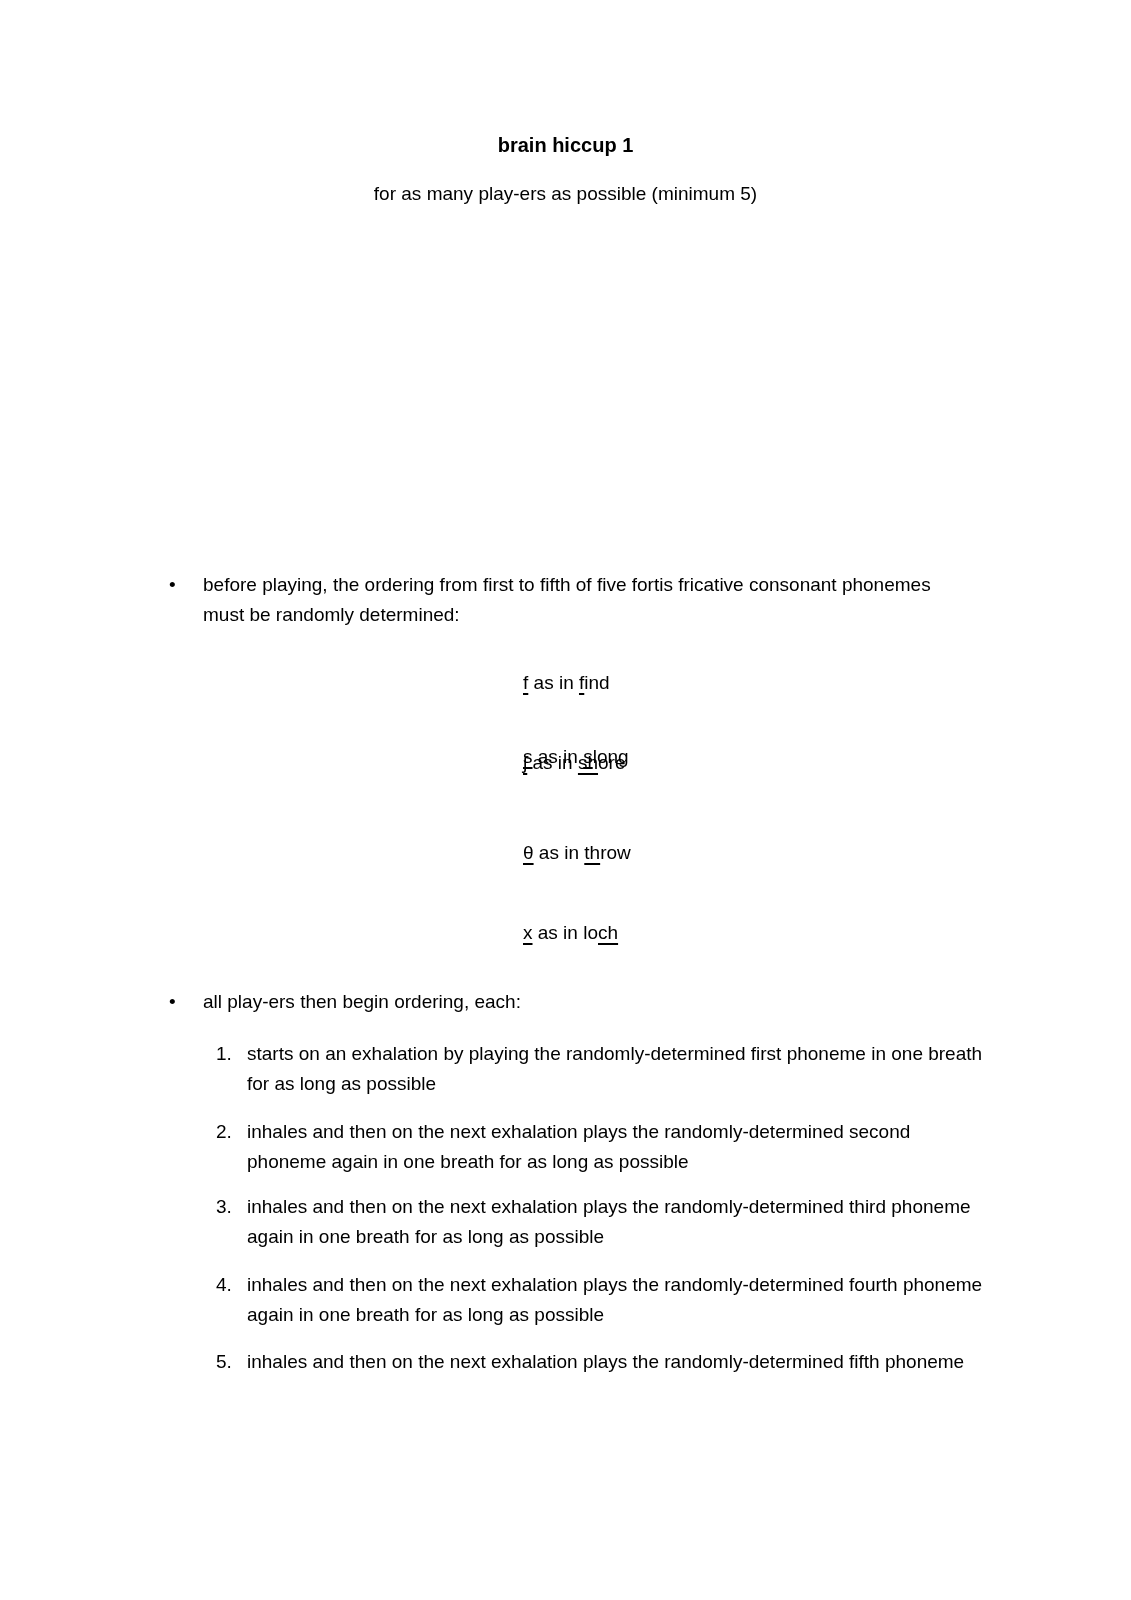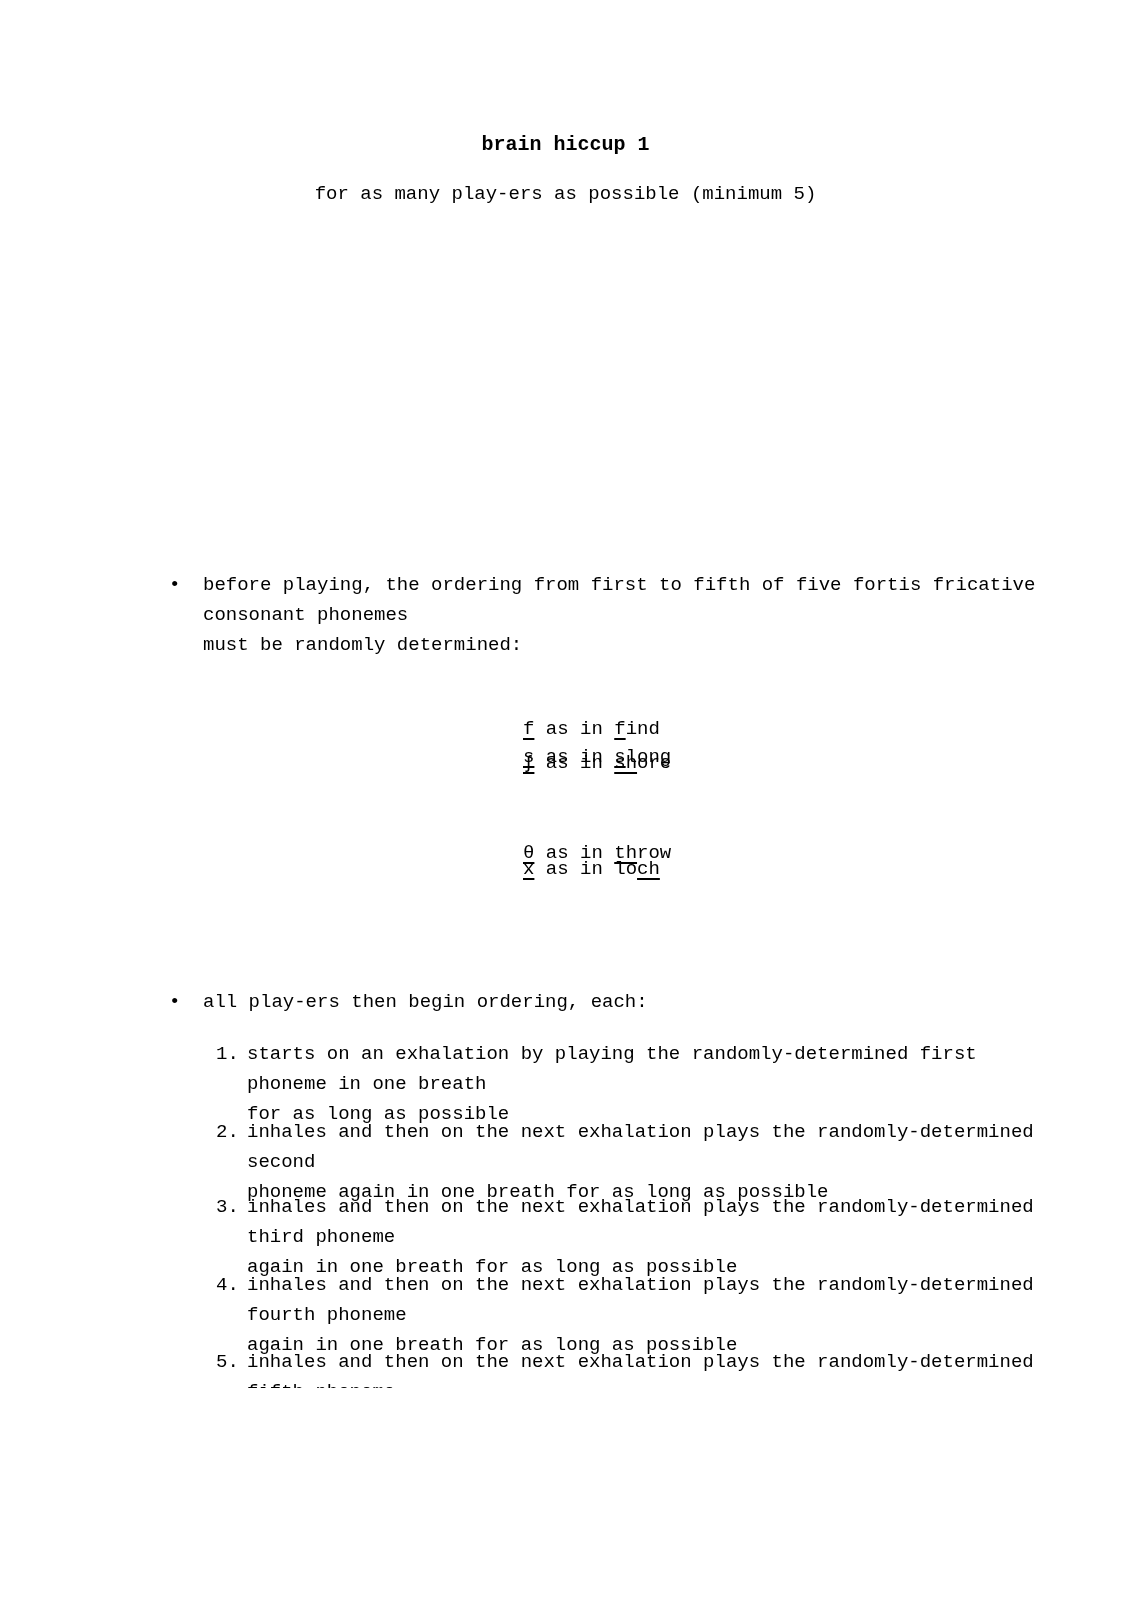--- a/index.html
+++ b/index.html
@@ -6,21 +6,21 @@
     margin: 0;
     padding: 0;
     background: #ffffff;
   }
   .page {
     position: relative;
     width: 1131px;
     height: 1388px;
     background: #ffffff;
     color: #000000;
-    font-family: Liberation Mono, monospace;
+    font-family: Liberation Sans, sans-serif;
     font-size: 19px;
     line-height: 30px;
     overflow: hidden;
   }
   .doc-title {
     position: absolute;
     top: 133px;
     left: 0;
     width: 100%;
     text-align: center;
@@ -87,29 +87,29 @@
 
   <div class="doc-title">brain hiccup 1</div>
   <div class="doc-subtitle">for as many play-ers as possible (minimum 5)</div>
 
   <div class="bullet" style="top:570px">
     <span class="marker">•</span>
     <span class="btext">before playing, the ordering from first to fifth of five fortis fricative consonant phonemes
 must be randomly determined:</span>
   </div>
 
-  <div class="phoneme" style="top:714px"><span class="u">f</span><span> as in </span><span></span><span class="u">f</span><span>ind</span></div>
+  <div class="phoneme" style="top:668px"><span class="u">f</span><span> as in </span><span></span><span class="u">f</span><span>ind</span></div>
 
   <div class="phoneme" style="top:742px"><span class="u">s</span><span> as in </span><span></span><span class="u">s</span><span>long</span></div>
 
   <div class="phoneme" style="top:748px"><span class="u">ʃ</span><span> as in </span><span></span><span class="u">sh</span><span>ore</span></div>
 
   <div class="phoneme" style="top:838px"><span class="u">θ</span><span> as in </span><span></span><span class="u">th</span><span>row</span></div>
 
-  <div class="phoneme" style="top:854px"><span class="u">x</span><span> as in </span><span>lo</span><span class="u">ch</span><span></span></div>
+  <div class="phoneme" style="top:918px"><span class="u">x</span><span> as in </span><span>lo</span><span class="u">ch</span><span></span></div>
 
   <div class="bullet" style="top:987px">
     <span class="marker">•</span>
     <span class="btext">all play-ers then begin ordering, each:</span>
   </div>
 
   <div class="step" style="top:1039px">
     <span class="num">1.</span>
     <span class="stext">starts on an exhalation by playing the randomly-determined first phoneme in one breath
 for as long as possible</span>

